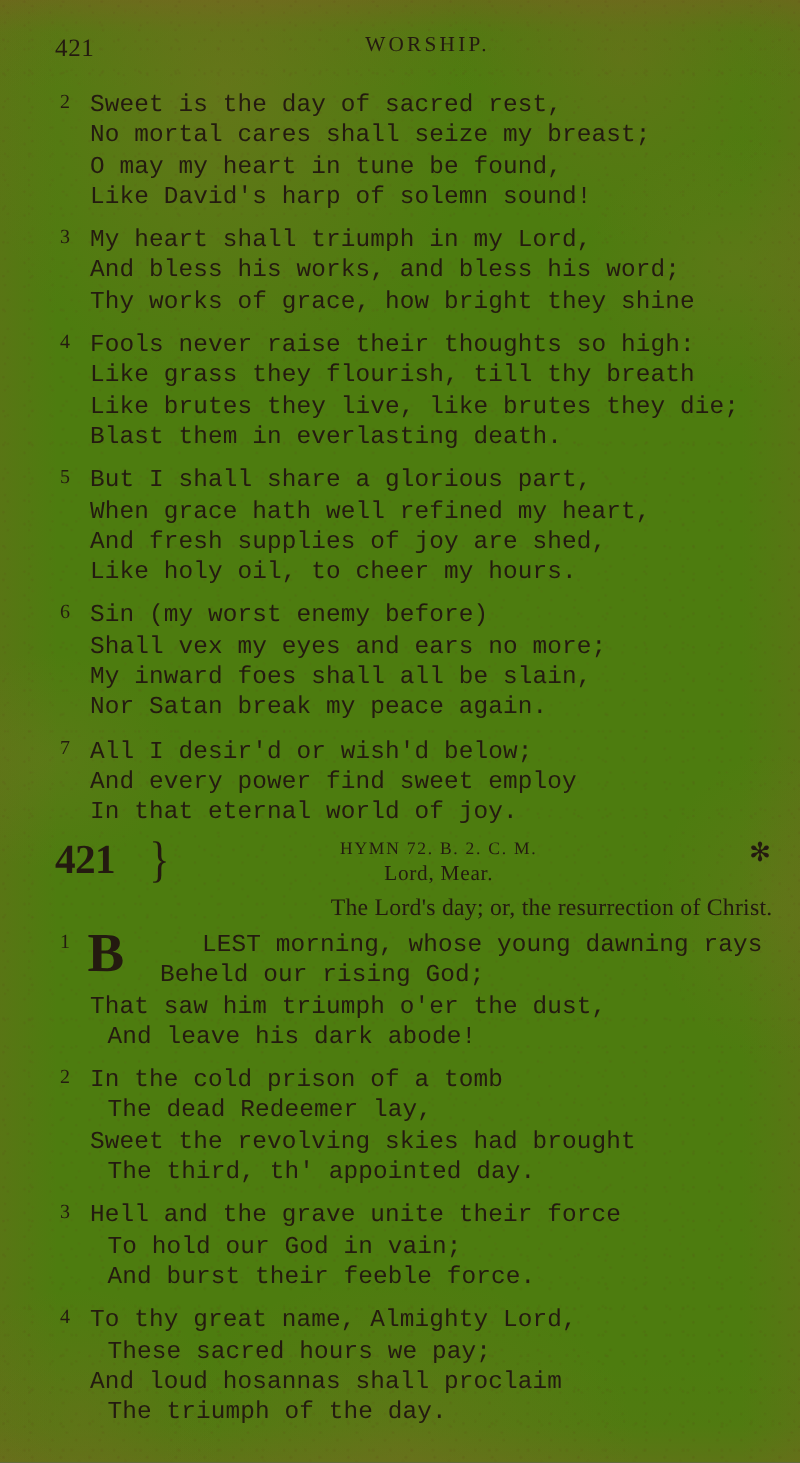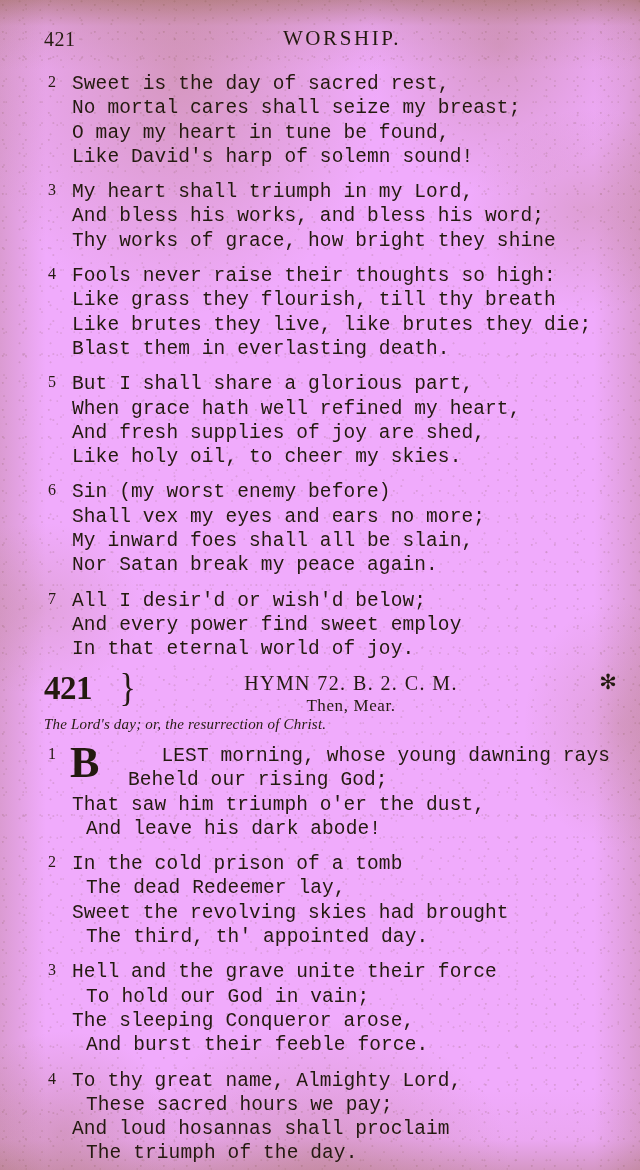--- a/index.html
+++ b/index.html
@@ -10,21 +10,21 @@
   body {
     font-family: "Liberation Serif", "DejaVu Serif", serif;
   }
 
   
   #page {
     position: relative;
     width: 640px;
     height: 1170px;
     overflow: hidden;
-    background-color: #f0abfc;
+    background-color: #4d7c0f;
     color: #241a10;
   }
 
   
   .paper-tint {
     position: absolute;
     inset: 0;
     pointer-events: none;
     background:
       radial-gradient(ellipse 45% 30% at 28% 6%,   rgba(150,104,48,0.30), rgba(150,104,48,0) 70%),
@@ -75,21 +75,21 @@
     top: 2px;
     font-size: 20px;
     letter-spacing: 0.5px;
   }
   .head-title {
     position: absolute;
     left: 16px;
     right: 0;
     top: 0;
     text-align: center;
-    font-size: 21px;
+    font-size: 17px;
     letter-spacing: 2.6px;
     padding-left: 28px;
   }
 
   
   .hymn-body {
     position: absolute;
     left: 44px;
     right: 34px;
     top: 72px;
@@ -138,21 +138,21 @@
     transform: scaleX(0.85);
   }
   .hymn-meta {
     position: absolute;
     left: 110px;
     right: 70px;
     top: 4px;
     text-align: center;
   }
   .hymn-meta .meter-line {
-    font-size: 20px;
+    font-size: 14px;
     letter-spacing: 1.4px;
   }
   .hymn-meta .tunes-line {
     font-size: 17px;
     letter-spacing: 0.6px;
     margin-top: 1px;
   }
   .ornament {
     position: absolute;
     right: 0;
@@ -161,23 +161,22 @@
     height: 20px;
     line-height: 20px;
     text-align: center;
     font-size: 21px;
   }
   .subtitle {
     position: absolute;
     left: 0;
     right: 0;
     top: 48px;
-    text-align: left;
-    font-style: italic;
-    font-size: 15px;
+    text-align: right;
+    font-size: 19px;
     letter-spacing: 0.2px;
   }
 
   
   .hymn-body-2 {
     position: absolute;
     left: 44px;
     right: 30px;
     top: 744px;
   }
@@ -232,21 +231,21 @@
         <div class="line">Like grass they flourish, till thy breath</div>
         <div class="line">Like brutes they live, like brutes they die;</div>
         <div class="line">Blast them in everlasting death.</div>
       </div>
 
       <div class="stanza">
         <div class="stanza-num">5</div>
         <div class="line">But I shall share a glorious part,</div>
         <div class="line">When grace hath well refined my heart,</div>
         <div class="line">And fresh supplies of joy are shed,</div>
-        <div class="line">Like holy oil, to cheer my skies.</div>
+        <div class="line">Like holy oil, to cheer my hours.</div>
       </div>
 
       <div class="stanza">
         <div class="stanza-num">6</div>
         <div class="line">Sin (my worst enemy before)</div>
         <div class="line">Shall vex my eyes and ears no more;</div>
         <div class="line">My inward foes shall all be slain,</div>
         <div class="line">Nor Satan break my peace again.</div>
       </div>
 
@@ -257,21 +256,21 @@
         <div class="line">In that eternal world of joy.</div>
       </div>
 
     </div>
 
     <div class="hymn-head">
       <div class="hymn-number">421</div>
       <div class="brace">}</div>
       <div class="hymn-meta">
         <div class="meter-line">HYMN 72.  B. 2.   C. M.</div>
-        <div class="tunes-line">Then, Mear.</div>
+        <div class="tunes-line">Lord, Mear.</div>
       </div>
       <div class="ornament">✻</div>
       <div class="subtitle">The Lord's day; or, the resurrection of Christ.</div>
     </div>
 
     <div class="hymn-body-2">
 
       <div class="stanza first">
         <div class="stanza-num">1</div>
         <div class="dropcap">B</div>
@@ -286,21 +285,20 @@
         <div class="line">In the cold prison of a tomb</div>
         <div class="line ind">The dead Redeemer lay,</div>
         <div class="line">Sweet the revolving skies had brought</div>
         <div class="line ind">The third, th' appointed day.</div>
       </div>
 
       <div class="stanza">
         <div class="stanza-num">3</div>
         <div class="line">Hell and the grave unite their force</div>
         <div class="line ind">To hold our God in vain;</div>
-        <div class="line">The sleeping Conqueror arose,</div>
         <div class="line ind">And burst their feeble force.</div>
       </div>
 
       <div class="stanza">
         <div class="stanza-num">4</div>
         <div class="line">To thy great name, Almighty Lord,</div>
         <div class="line ind">These sacred hours we pay;</div>
         <div class="line">And loud hosannas shall proclaim</div>
         <div class="line ind">The triumph of the day.</div>
       </div>

